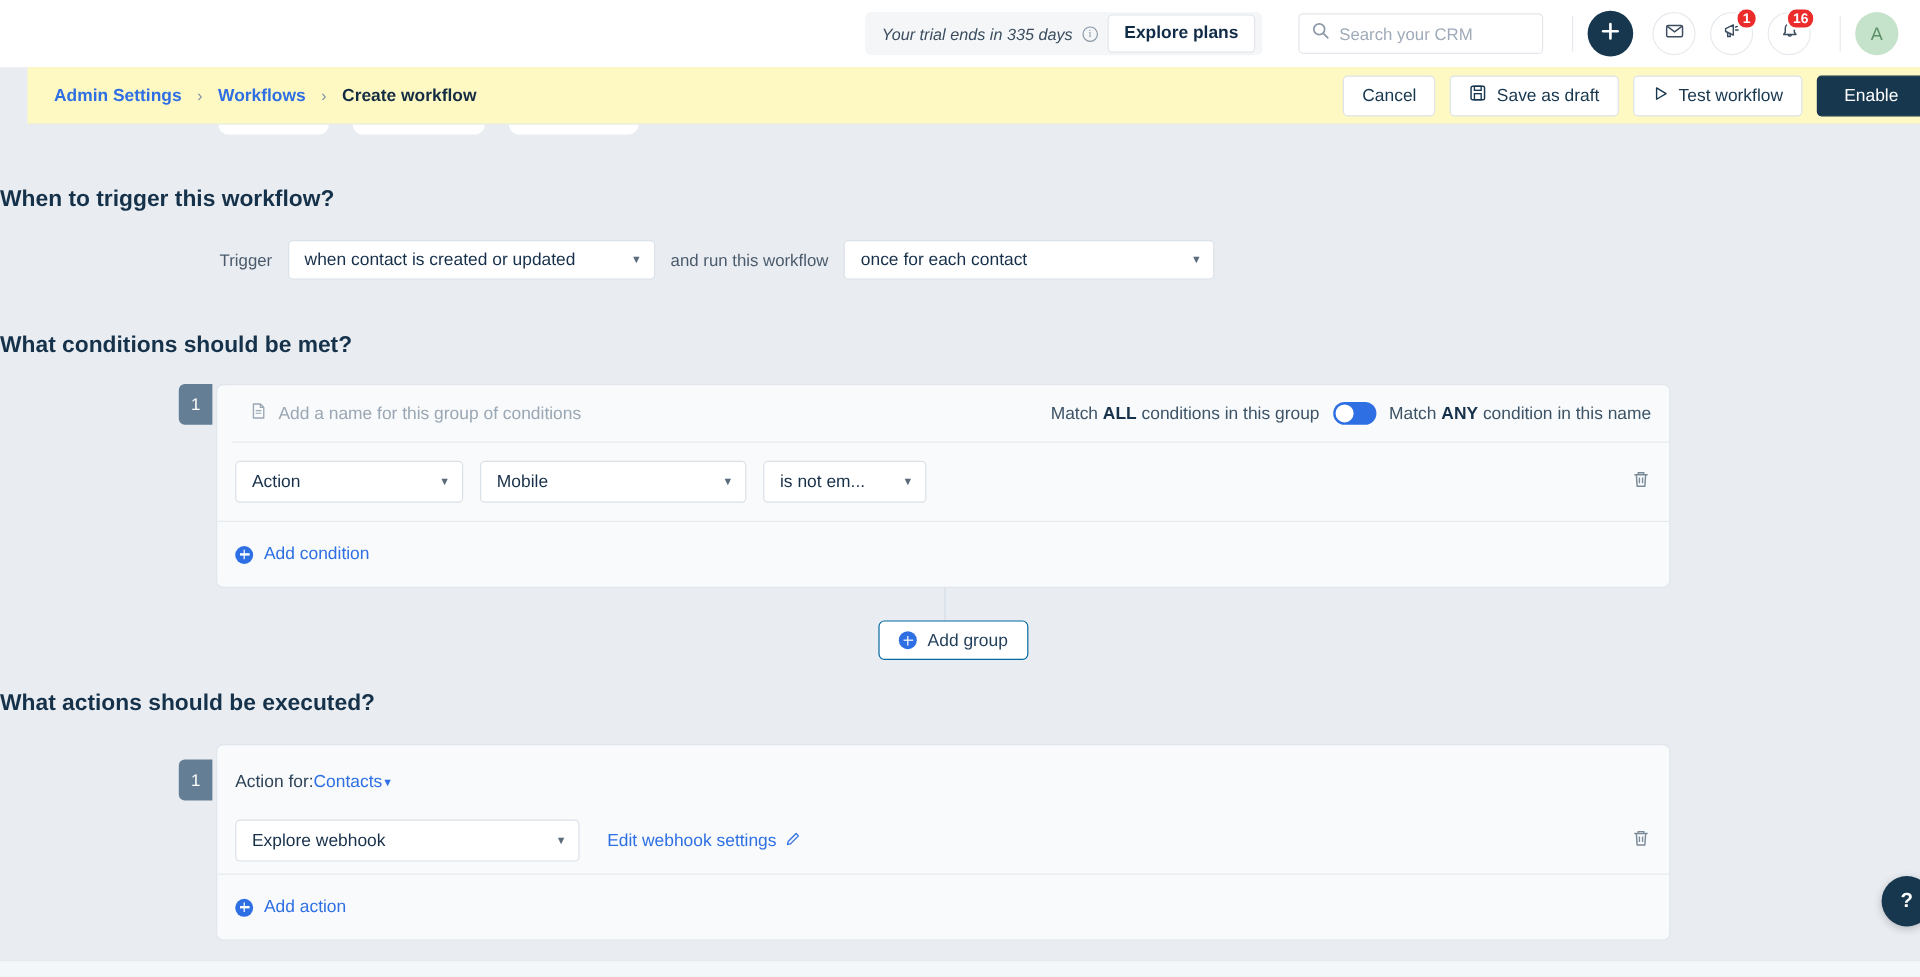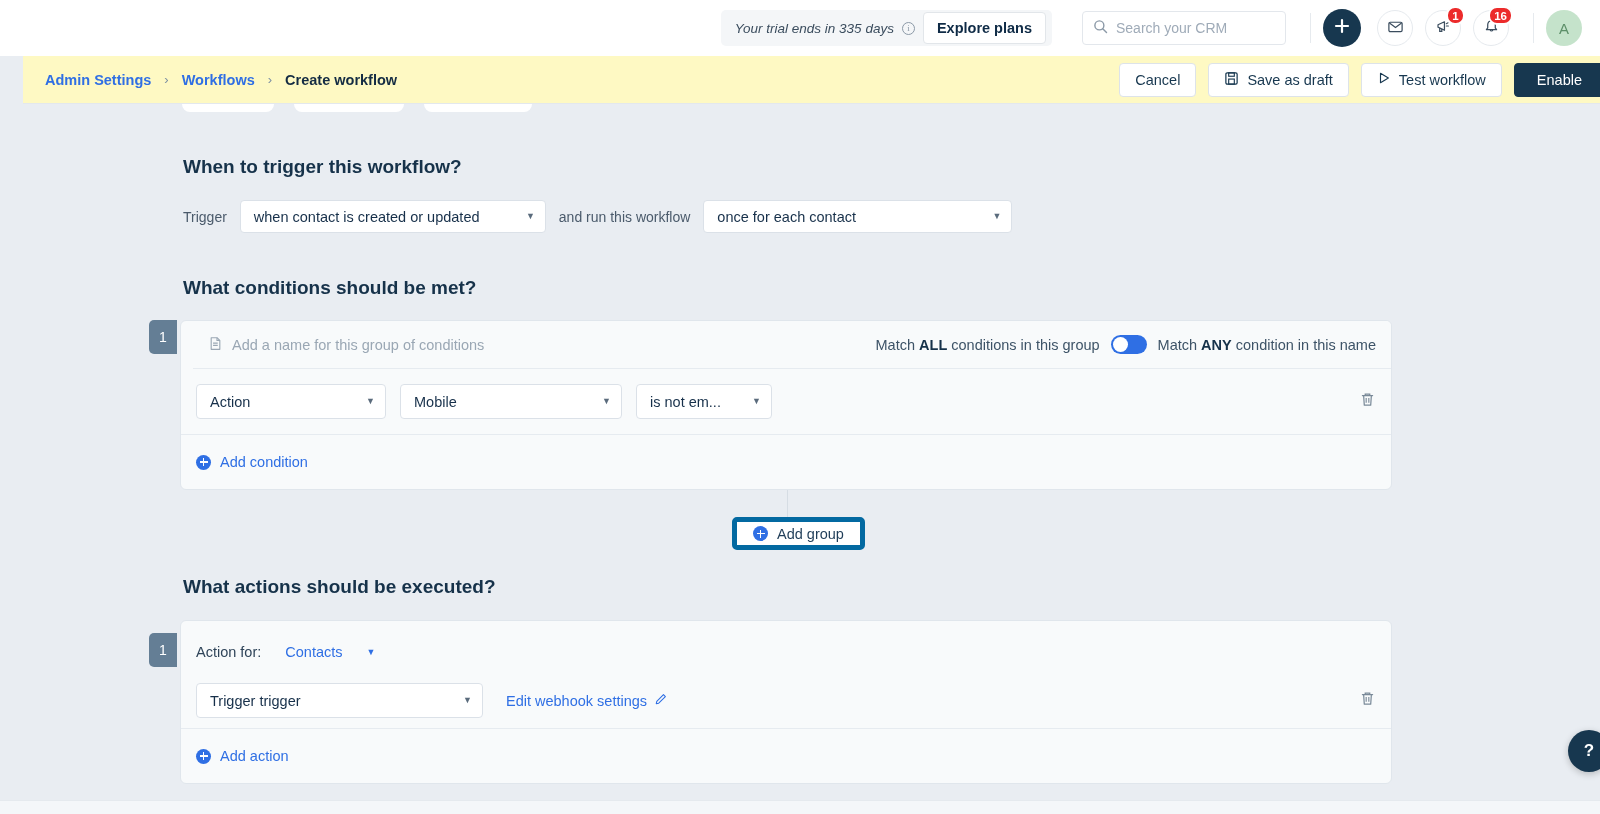--- a/index.html
+++ b/index.html
@@ -102,21 +102,20 @@
   .topcards {
     position: absolute; top: -10px; left: 182px;
     display: flex; gap: 20px;
   }
   .topcard { width: 92px; height: 18px; background: #fff; border-radius: 8px; }
   .topcard.w2 { width: 110px; }
   .topcard.w3 { width: 108px; }
 
   .section-title {
     font-size: 19px; font-weight: bold; color: #16324a;
-    margin-left: 183px;
   }
 
   
   .trigger-row { display: flex; align-items: center; gap: 13px; margin-left: 183px; }
   .trigger-label { font-size: 14px; color: #4a5a6b; }
   .and-run { font-size: 14px; color: #4a5a6b; }
   .select {
     background: #fff; border: 1px solid #dbe1e8; border-radius: 4px;
     height: 33px; display: flex; align-items: center;
     padding: 0 10px 0 13px; font-size: 14.5px; color: #1c3category;
@@ -179,27 +178,27 @@
 
   
   .connector-wrap {
     position: relative; height: 78px; margin-left: 149px; width: 1243px;
   }
   .conn-line {
     position: absolute; left: 638px; top: 0; width: 1px; height: 52px; background: #d6dde4;
   }
   .addgroup-btn {
     position: absolute; left: 583px; top: 27px;
-    background: #fff; border: 5px solid #0369a1; border-radius: 5px;
+    background: #fff; border: 1px solid #0369a1; border-radius: 5px;
     height: 33px; display: flex; align-items: center; gap: 9px;
     padding: 0 16px; font-size: 14.5px; color: #1f3d58; cursor: pointer;
   }
 
   .action-for {
-    display: flex; align-items: center; gap: 24px; padding: 0 15px;
+    display: flex; align-items: center; gap: 0; padding: 0 15px;
     height: 42px; font-size: 14.5px; color: #2f4459;
   }
   .action-for .lnk { color: #2f6fe4; cursor: pointer; }
   .action-for .dncar { color: #2f6fe4; font-size: 9px; }
   .action-row {
     height: 56px; display: flex; align-items: center; padding: 0 15px;
     border-bottom: 1px solid #e6ebf0;
   }
   .editlink {
     display: flex; align-items: center; gap: 7px; margin-left: 23px;
@@ -430,21 +429,21 @@
 
     <div class="card">
       <div class="action-for" style="margin-top:10px;">
         <span>Action for:</span>
         <span class="lnk">Contacts</span>
         <span class="dncar">▼</span>
       </div>
 
       <div class="action-row">
         <div class="select" style="width:287px;height:35px;">
-          <span>Trigger trigger</span>
+          <span>Explore webhook</span>
           <span class="caret">▼</span>
         </div>
         <div class="editlink">
           <span>Edit webhook settings</span>
           <span>
             <svg width="14" height="14" viewBox="0 0 16 16">
                 <path d="M2.6 13.4 L3.2 10.6 L10.8 3 L13 5.2 L5.4 12.8 Z" fill="none" stroke="#2f6fe4" stroke-width="1.25" stroke-linejoin="round"></path>
               </svg>
           </span>
         </div>

